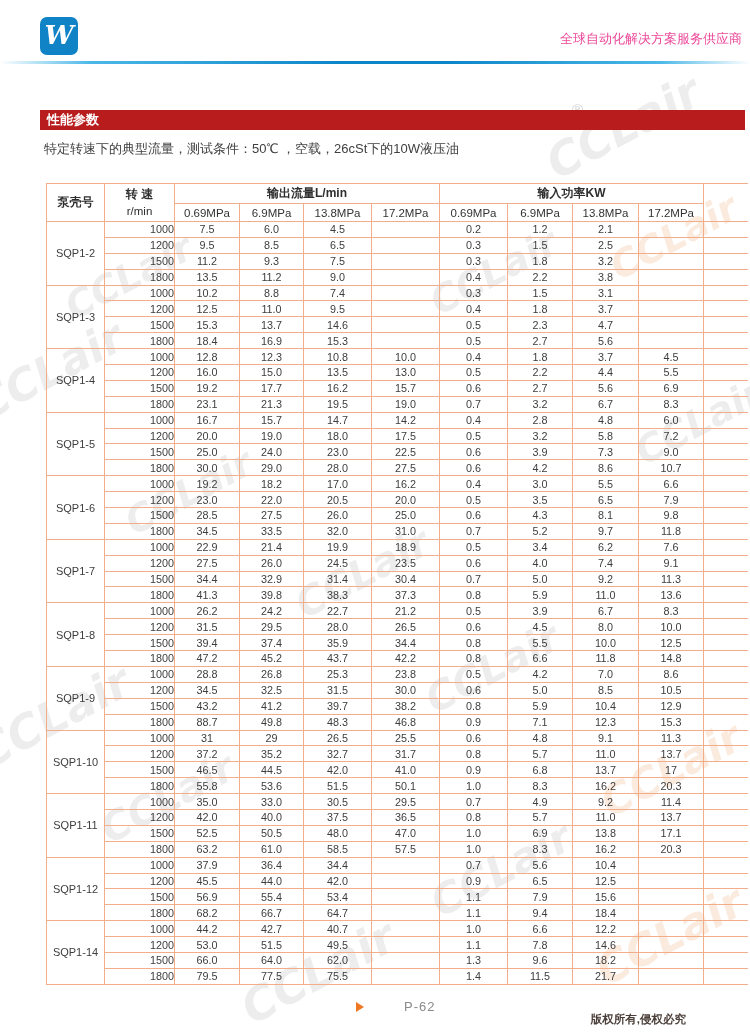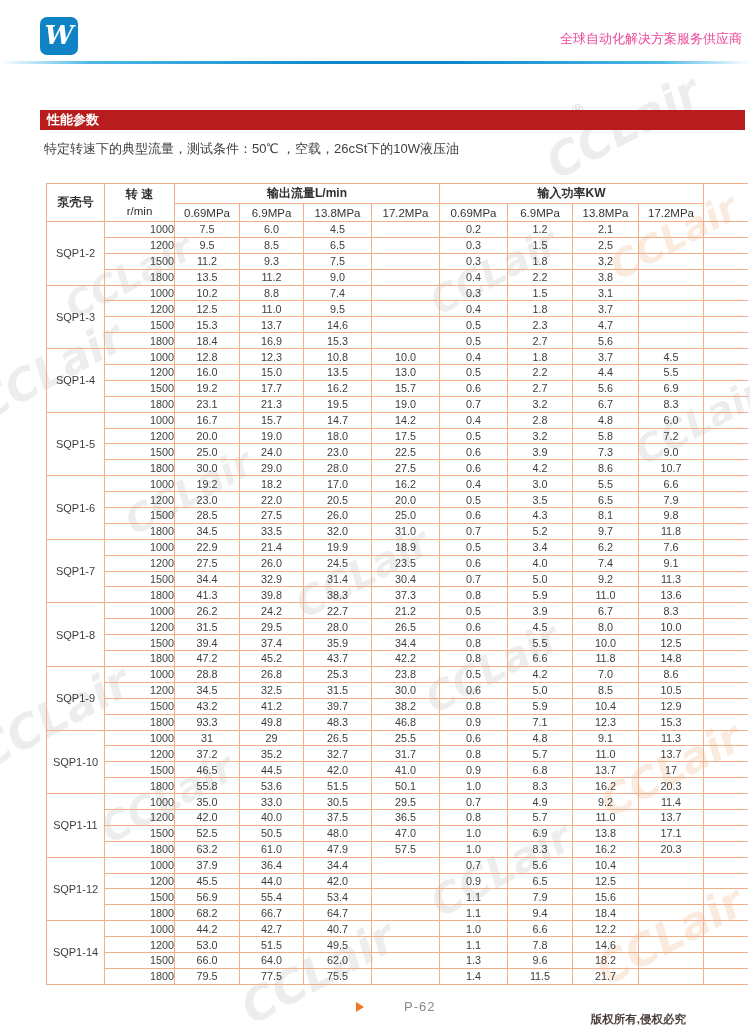--- a/index.html
+++ b/index.html
@@ -527,21 +527,21 @@
           <td>39.7</td>
           <td>38.2</td>
           <td>0.8</td>
           <td>5.9</td>
           <td>10.4</td>
           <td>12.9</td>
           <td class="filler"></td>
         </tr>
         <tr>
           <td class="speed">1800</td>
-          <td>93.3</td>
+          <td>88.7</td>
           <td>49.8</td>
           <td>48.3</td>
           <td>46.8</td>
           <td>0.9</td>
           <td>7.1</td>
           <td>12.3</td>
           <td>15.3</td>
           <td class="filler"></td>
         </tr>
         <tr>
@@ -627,21 +627,21 @@
           <td>1.0</td>
           <td>6.9</td>
           <td>13.8</td>
           <td>17.1</td>
           <td class="filler"></td>
         </tr>
         <tr>
           <td class="speed">1800</td>
           <td>63.2</td>
           <td>61.0</td>
-          <td>47.9</td>
+          <td>58.5</td>
           <td>57.5</td>
           <td>1.0</td>
           <td>8.3</td>
           <td>16.2</td>
           <td>20.3</td>
           <td class="filler"></td>
         </tr>
         <tr>
           <td rowspan="4" class="model">SQP1-12</td>
           <td class="speed">1000</td>

